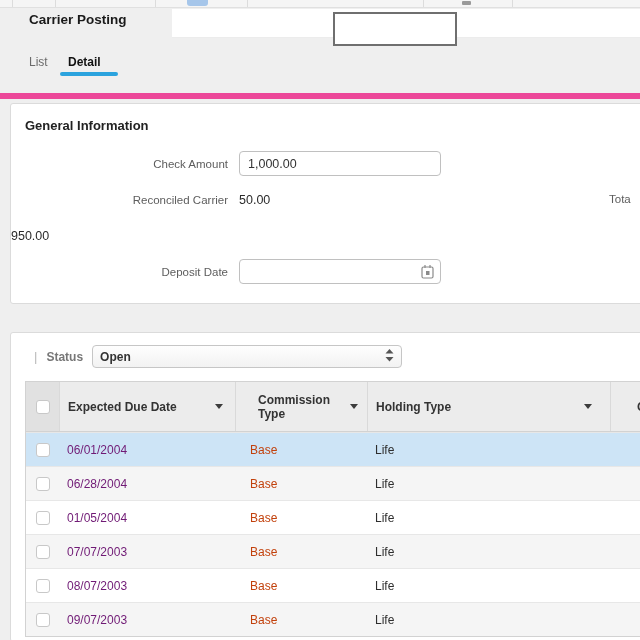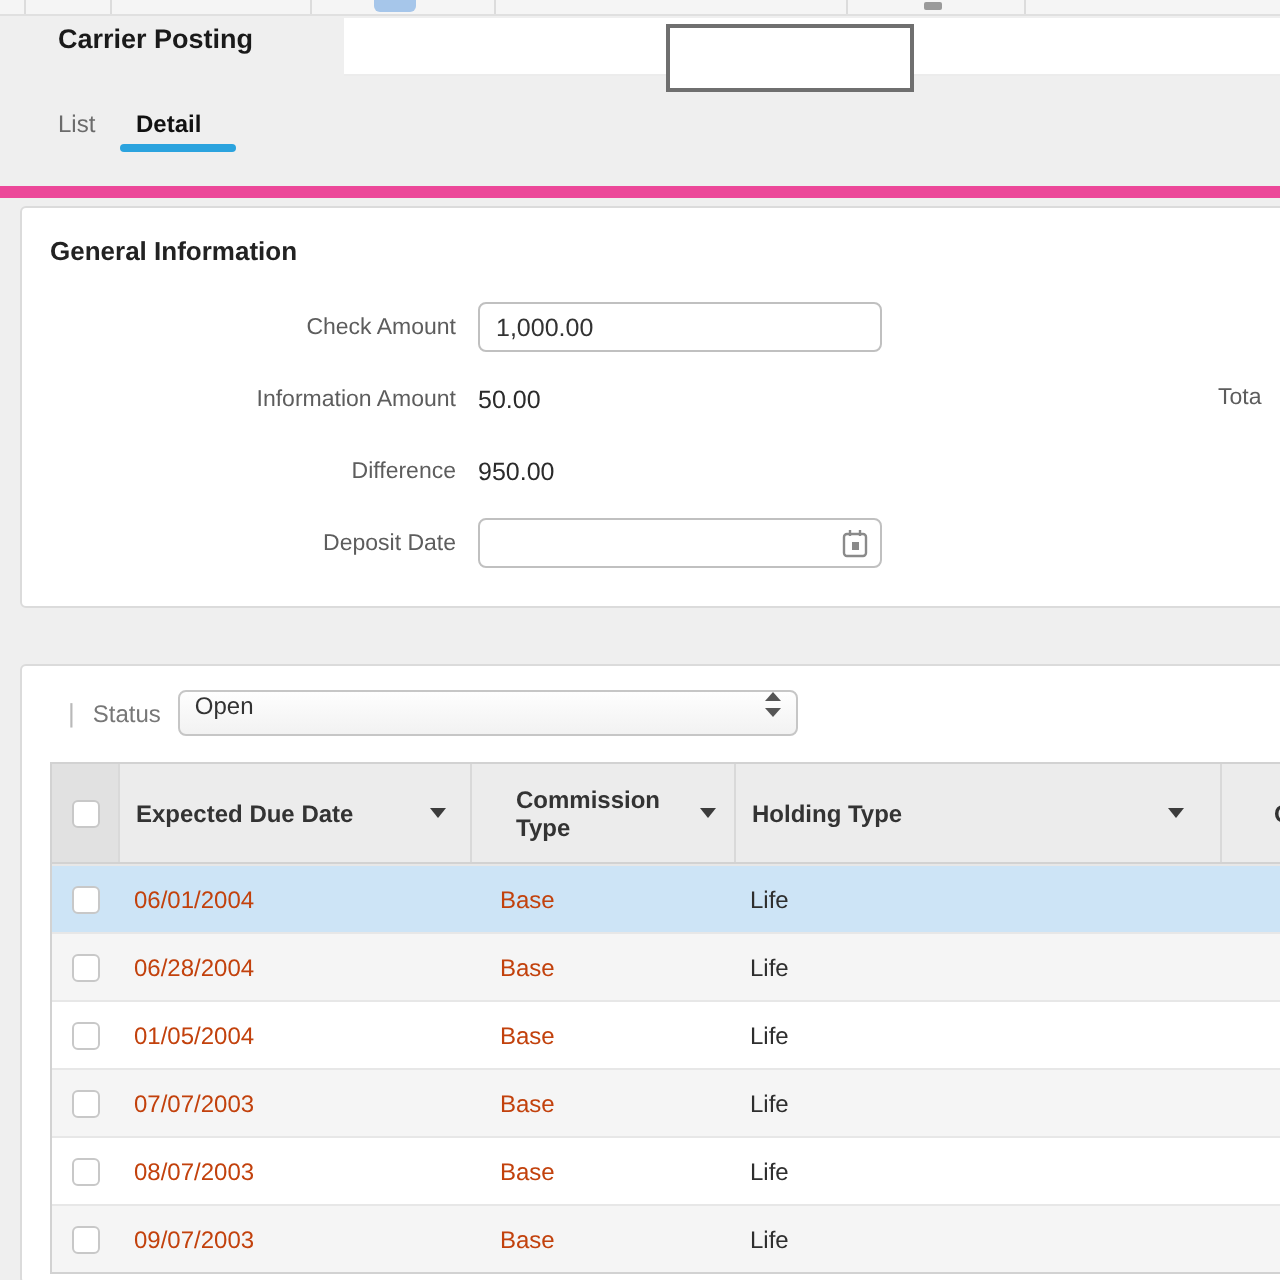--- a/index.html
+++ b/index.html
@@ -38,24 +38,24 @@
   .f-input { width:202px; height:25px; border:1px solid #c0c0c0; border-radius:4px; font-size:12.5px;
              padding:0 8px; color:#333; background:#fff; font-family:"Liberation Sans", sans-serif; }
   .input-wrap { position:relative; width:202px; height:25px; }
   .input-wrap .f-input { width:100%; padding-right:26px; }
   .cal-icon { position:absolute; right:7px; top:5px; cursor:pointer; }
   .total-partial { position:absolute; left:598px; top:89px; font-size:11.5px; color:#5d5d5d; white-space:nowrap; }
 
   
   .list-header { display:flex; align-items:center; padding:12px 0 0 14px; }
   .lh-divider { color:#b9b9b9; font-size:13px; margin:0 9px; }
-  .lh-status { color:#777; font-size:12px; margin-right:9px; }
+  .lh-status { color:#777; font-size:12px; margin-right:9px;font-weight:bold; }
   .status-select { width:310px; height:23px; border:1px solid #c6c6c6; border-radius:4px;
-                   background:linear-gradient(#fefefe,#f2f2f2); display:flex; 
-                   padding:0 7px; font-size:12px; font-weight:normal; color:#333; cursor:pointer;gap:39px; }
+                   background:linear-gradient(#fefefe,#f2f2f2); display:flex; align-items:center;
+                   padding:0 7px; font-size:12px; font-weight:bold; color:#333; cursor:pointer;gap:39px; }
   .stepper { margin-left:auto; }
 
   
   .ec-table { margin:13px 0 0 14px; width:716px; border:1px solid #d2d2d2; font-size:12px; }
   .t-row, .t-head { display:grid; grid-template-columns:33px 176px 132px 243px 132px; }
   .t-head { height:50px; background:#ececec; border-bottom:1px solid #d2d2d2; font-weight:bold; color:#333; }
   .t-head > div { display:flex; align-items:center; border-left:1px solid #d9d9d9; }
   .t-head > div:first-child { border-left:none; background:#e1e1e1; justify-content:center; }
   .h-date { padding:0 12px 0 8px; justify-content:space-between; }
   .h-comm { padding-left:22px; }
@@ -65,21 +65,21 @@
   .h-part { padding-left:26px; }
   .tri { width:0; height:0; border-left:4.5px solid transparent; border-right:4.5px solid transparent;
          border-top:5.5px solid #3c3c3c; cursor:pointer; flex:none; }
   .t-row { height:34px; border-top:1px solid #e7e7e7; align-items:center; background:#fff; }
   .t-row:first-of-type { border-top:none; }
   .t-row.hl { background:#cde4f6; }
   .t-row.alt { background:#f5f5f5; }
   .c-cb { display:flex; justify-content:center; }
   .checkbox { width:14px; height:14px; background:#fff; border:1px solid #c8c8c8; border-radius:3px; cursor:pointer; }
   .c-date { padding-left:8px; }
-  .c-date a { color:#c2410c; text-decoration:none; cursor:pointer; }
+  .c-date a { color:#701a75; text-decoration:none; cursor:pointer; }
   .c-comm { padding-left:15px; color:#c2410c; }
   .c-hold { padding-left:8px; color:#2e2e2e; }
 </style>
 </head>
 <body>
 
 <div class="top-strip">
   <div class="ts-div" style="left:12px"></div>
   <div class="ts-div" style="left:55px"></div>
   <div class="ts-div" style="left:155px"></div>
@@ -100,25 +100,24 @@
 </div>
 
 <div class="card card-general">
   <div class="section-title gi-title">General Information</div>
   <div class="gi-form">
     <div class="f-row">
       <div class="f-label">Check Amount</div>
       <input class="f-input" type="text" value="1,000.00" style="">
     </div>
     <div class="f-row">
-      <div class="f-label">Information Amount</div>
+      <div class="f-label">Reconciled Carrier</div>
       <div class="f-value">50.00</div>
     </div>
     <div class="f-row">
-      <div class="f-label">Difference</div>
       <div class="f-value">950.00</div>
     </div>
     <div class="f-row">
       <div class="f-label">Deposit Date</div>
       <div class="input-wrap">
         <input class="f-input" type="text" value="" style="">
         <span class="cal-icon">
           <svg width="13" height="15" viewBox="0 0 13 15">
             <rect x="1" y="3" width="11" height="11" rx="1.5" fill="none" stroke="#8a8a8a" stroke-width="1.2"></rect>
             <line x1="4" y1="1" x2="4" y2="4" stroke="#8a8a8a" stroke-width="1.2"></line>

